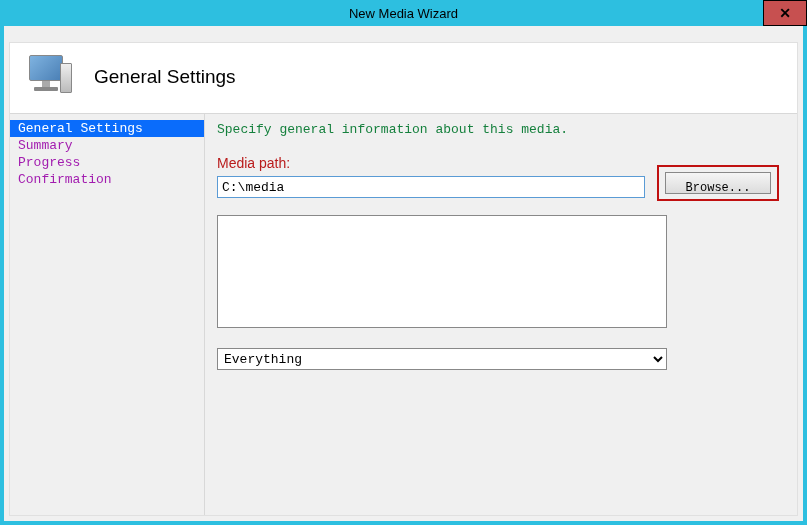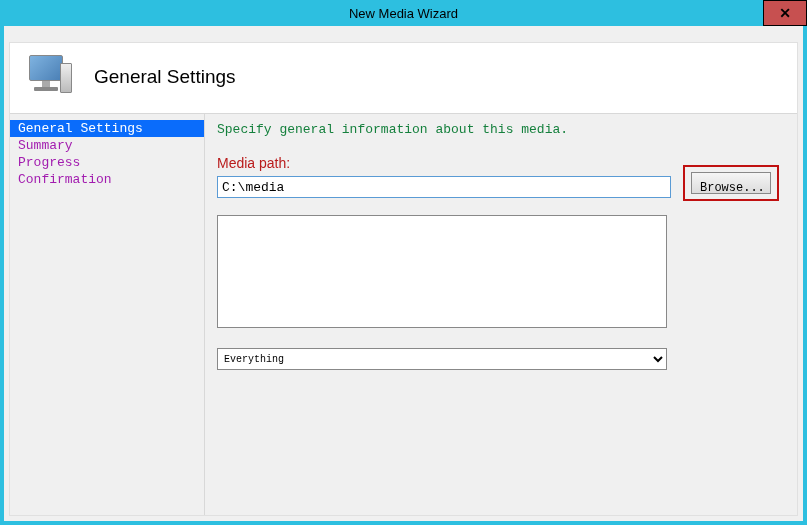--- a/index.html
+++ b/index.html
@@ -167,21 +167,21 @@
     font-size: 13px;
     padding: 2px 4px;
     outline: none;
   }
   .browse-wrap {
     border: 2px solid #c01010;
     padding: 5px 6px;
     margin-top: -8px;
   }
   .browse-btn {
-    width: 80px;
+    width: 106px;
     height: 22px;
     background: linear-gradient(#f5f5f5,#dcdcdc);
     border: 1px solid #888;
     font-family: "SimSun","Courier New",monospace;
     font-size: 12px;
     cursor: pointer;
     padding: 8px;
   }
   .comments-box {
     width: 450px;
@@ -195,21 +195,21 @@
     outline: none;
     display: block;
     margin-bottom: 20px;
   }
   .select-box {
     width: 450px;
     height: 22px;
     border: 1px solid #888;
     background: #fff;
     font-family: "SimSun","Courier New",monospace;
-    font-size: 10px;
+    font-size: 13px;
     padding: 0 2px;
     outline: none;
   }
 </style>
 </head>
 <body>
 
 <div class="window">
 
   <div class="titlebar">

